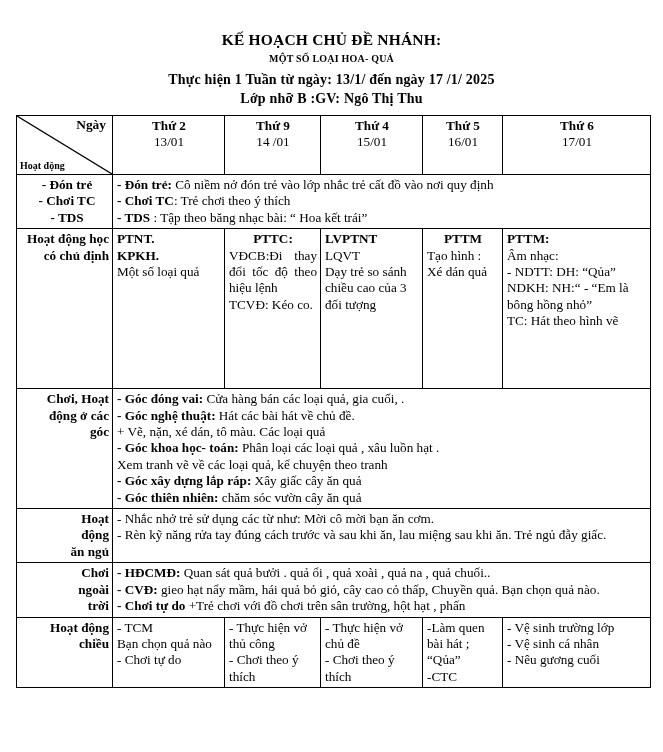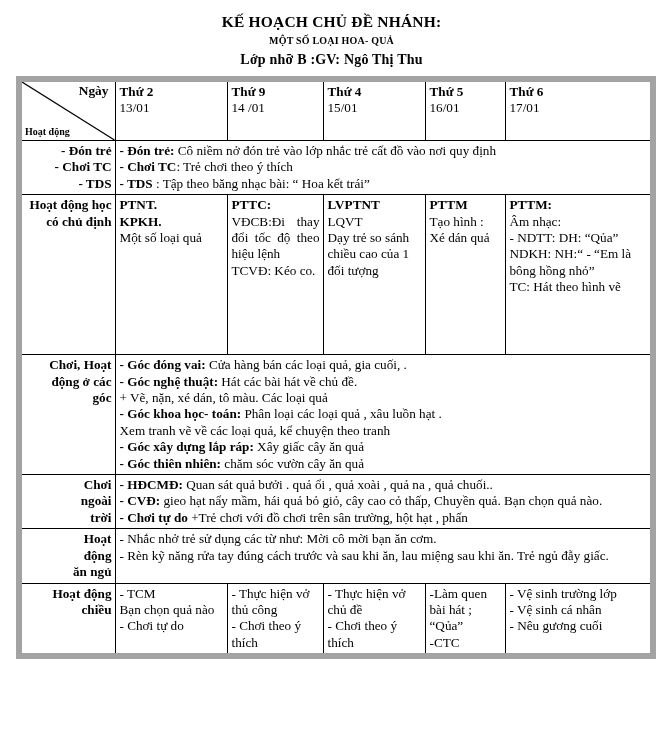--- a/index.html
+++ b/index.html
@@ -14,20 +14,21 @@
     font-family: "Liberation Serif", "DejaVu Serif", serif;
     color: #000000;
     overflow: hidden;
   }
 
   .page {
     position: relative;
     width: 663px;
     height: 656px;
     box-sizing: border-box;
+    margin-top: 18px;
   }
 
   
   .doc-header {
     text-align: center;
     padding-top: 12px;
   }
   .doc-header .line {
     font-weight: bold;
     font-size: 15px;
@@ -39,21 +40,21 @@
   .doc-header .line.t3 { font-size: 14px; margin-top: 2px; }
   .doc-header .line.t4 { font-size: 14px; text-align: center; }
 
   
   .plan-table {
     border-collapse: collapse;
     table-layout: fixed;
     margin-left: 16px;
     margin-top: 7px;
     width: 634px;
-    border: 6px solid #a3a3a3;
+    border: 1px solid #a3a3a3;
   }
   .plan-table td {
     border: 1px solid #000;
     vertical-align: top;
     padding: 2px 3px 2px 4px;
     font-size: 13.2px;
     line-height: 16.4px;
   }
 
   col.c0 { width: 96px; }
@@ -66,21 +67,21 @@
   
   .rowlabel {
     text-align: right;
     vertical-align: middle;
     font-weight: bold;
     font-size: 13.4px;
     line-height: 17px;
     padding: 3px 2px;
   }
   .rowlabel.left-align {
-    text-align: right;
+    text-align: center;
     padding-left: 8px;
   }
 
   
   .corner {
     position: relative;
     height: 54px;
     padding: 0;
     vertical-align: top;
   }
@@ -103,34 +104,35 @@
     position: absolute;
     bottom: 0px;
     left: 3px;
     font-weight: bold;
     font-size: 10px;
     line-height: 16px;
   }
 
   
   .dayhead {
+    text-align: center;
     vertical-align: top;
     font-size: 13.4px;
     line-height: 17px;
     padding-top: 3px;
   }
   .dayhead .dow { font-weight: bold; }
   .dayhead .date { font-weight: normal; }
 
   
   .cell p {
     margin: 0;
   }
   .cell .ctr {
-    text-align: left;
+    text-align: center;
     font-weight: bold;
   }
   .cell .just {
     text-align: justify;
     text-justify: inter-word;
   }
   .b { font-weight: bold; }
 
   .wide-cell {
     font-size: 13.4px;
@@ -145,20 +147,21 @@
   }
 </style>
 </head>
 <body>
 
 <div class="page">
 
   <div class="doc-header">
     <div class="line t1">KẾ HOẠCH CHỦ ĐỀ NHÁNH:</div>
     <div class="line t2">MỘT SỐ LOẠI HOA- QUẢ</div>
+    <div class="line t3">Thực hiện 1 Tuần từ ngày: 13/1/ đến ngày  17 /1/ 2025</div>
     <div class="line t4">Lớp nhỡ B :GV: Ngô Thị  Thu</div>
   </div>
 
   <table class="plan-table">
     <colgroup>
       <col class="c0">
         <col class="c1">
         <col class="c2">
         <col class="c3">
         <col class="c4">
@@ -221,21 +224,21 @@
 
         <td class="cell narrow-col">
           <p class="ctr">PTTC:</p>
           <p class="just">VĐCB:Đi thay đổi tốc độ theo hiệu lệnh</p>
           <p> TCVĐ: Kéo co.</p>
         </td>
 
         <td class="cell narrow-col">
           <p class="b">LVPTNT</p>
           <p>LQVT</p>
-          <p>Dạy trẻ so sánh chiều cao của 1 đối tượng</p>
+          <p>Dạy trẻ so sánh chiều cao của 3 đối tượng</p>
         </td>
 
         <td class="cell narrow-col">
           <p class="ctr">PTTM</p>
           <p>Tạo hình :</p>
           <p>Xé dán quả</p>
         </td>
 
         <td class="cell narrow-col">
           <p class="b">PTTM:</p>
@@ -258,44 +261,44 @@
           <p><span class="b"></span><span>+ Vẽ, nặn, xé dán, tô màu. Các loại quả</span></p>
           <p><span class="b">- Góc khoa học- toán:</span><span> Phân loại các loại quả , xâu luồn hạt .</span></p>
           <p><span class="b"></span><span>Xem tranh vẽ về các loại quả, kể chuyện theo tranh</span></p>
           <p><span class="b">- Góc xây dựng lắp ráp:</span><span> Xây giấc cây ăn quả</span></p>
           <p><span class="b">- Góc thiên nhiên:</span><span> chăm sóc vườn cây ăn quả</span></p>
         </td>
       </tr>
 
       <tr>
         <td class="rowlabel">
+          <div>Hoạt</div>
+          <div>động</div>
+          <div>ăn ngủ</div>
+        </td>
+        <td class="cell wide-cell" colspan="5">
+          <p><span class="b"></span><span>- Nhắc nhở trẻ sử dụng các từ như: Mời cô mời bạn ăn cơm.</span></p>
+          <p><span class="b"></span><span>- Rèn kỹ năng rửa tay đúng cách trước và sau khi ăn, lau miệng sau khi ăn. Trẻ ngủ đẫy giấc.</span></p>
+        </td>
+      </tr>
+
+      <tr>
+        <td class="rowlabel">
           <div>Chơi</div>
           <div>ngoài</div>
           <div>trời</div>
         </td>
         <td class="cell wide-cell" colspan="5">
           <p><span class="b">- HĐCMĐ:</span><span> Quan sát quả bưởi . quả ổi , quả xoài , quả na , quả chuối..</span></p>
           <p><span class="b">- CVĐ:</span><span> gieo hạt nẩy mầm, hái quả bỏ giỏ, cây cao cỏ thấp, Chuyền quả. Bạn chọn quả nào.</span></p>
           <p><span class="b">- Chơi tự do</span><span> +Trẻ chơi với đồ chơi trên sân trường, hột hạt , phấn</span></p>
         </td>
       </tr>
 
       <tr>
-        <td class="rowlabel">
-          <div>Hoạt</div>
-          <div>động</div>
-          <div>ăn ngủ</div>
-        </td>
-        <td class="cell wide-cell" colspan="5">
-          <p><span class="b"></span><span>- Nhắc nhở trẻ sử dụng các từ như: Mời cô mời bạn ăn cơm.</span></p>
-          <p><span class="b"></span><span>- Rèn kỹ năng rửa tay đúng cách trước và sau khi ăn, lau miệng sau khi ăn. Trẻ ngủ đẫy giấc.</span></p>
-        </td>
-      </tr>
-
-      <tr>
         <td class="rowlabel">Hoạt động chiều</td>
 
         <td class="cell narrow-col">
           <p>- TCM</p>
           <p>Bạn chọn quả nào</p>
           <p>- Chơi tự do</p>
         </td>
         <td class="cell narrow-col">
           <p>- Thực hiện vở thủ công</p>
           <p>- Chơi theo ý thích</p>

